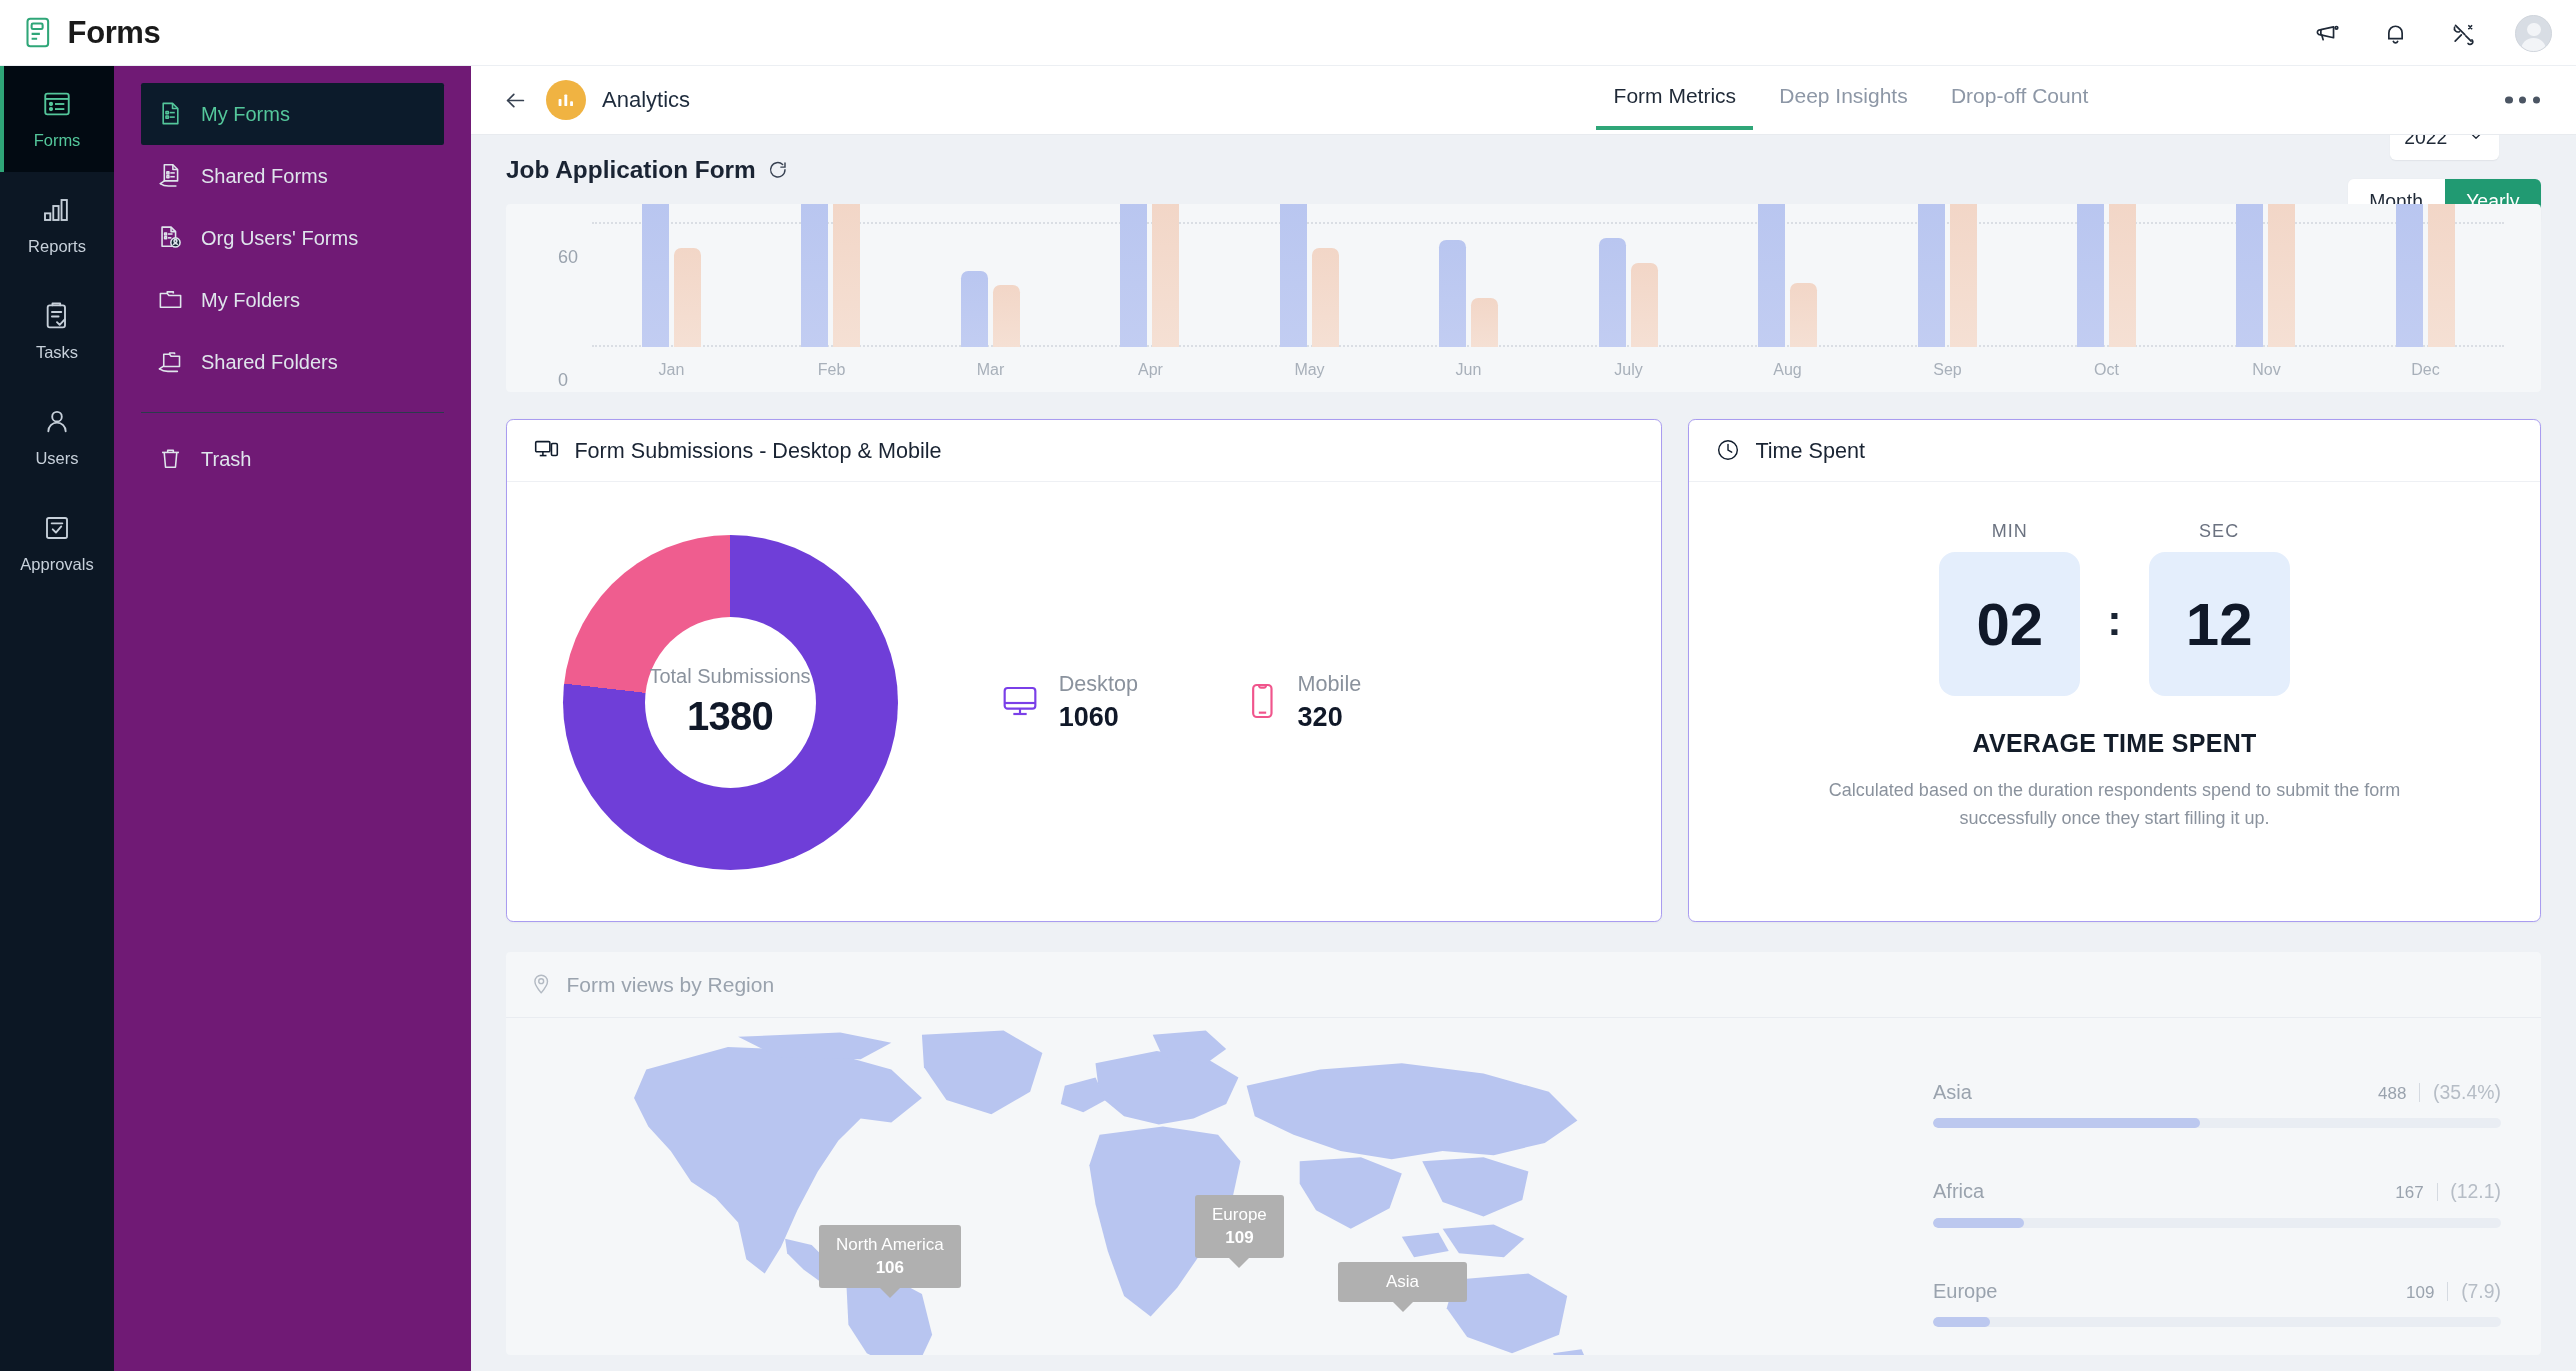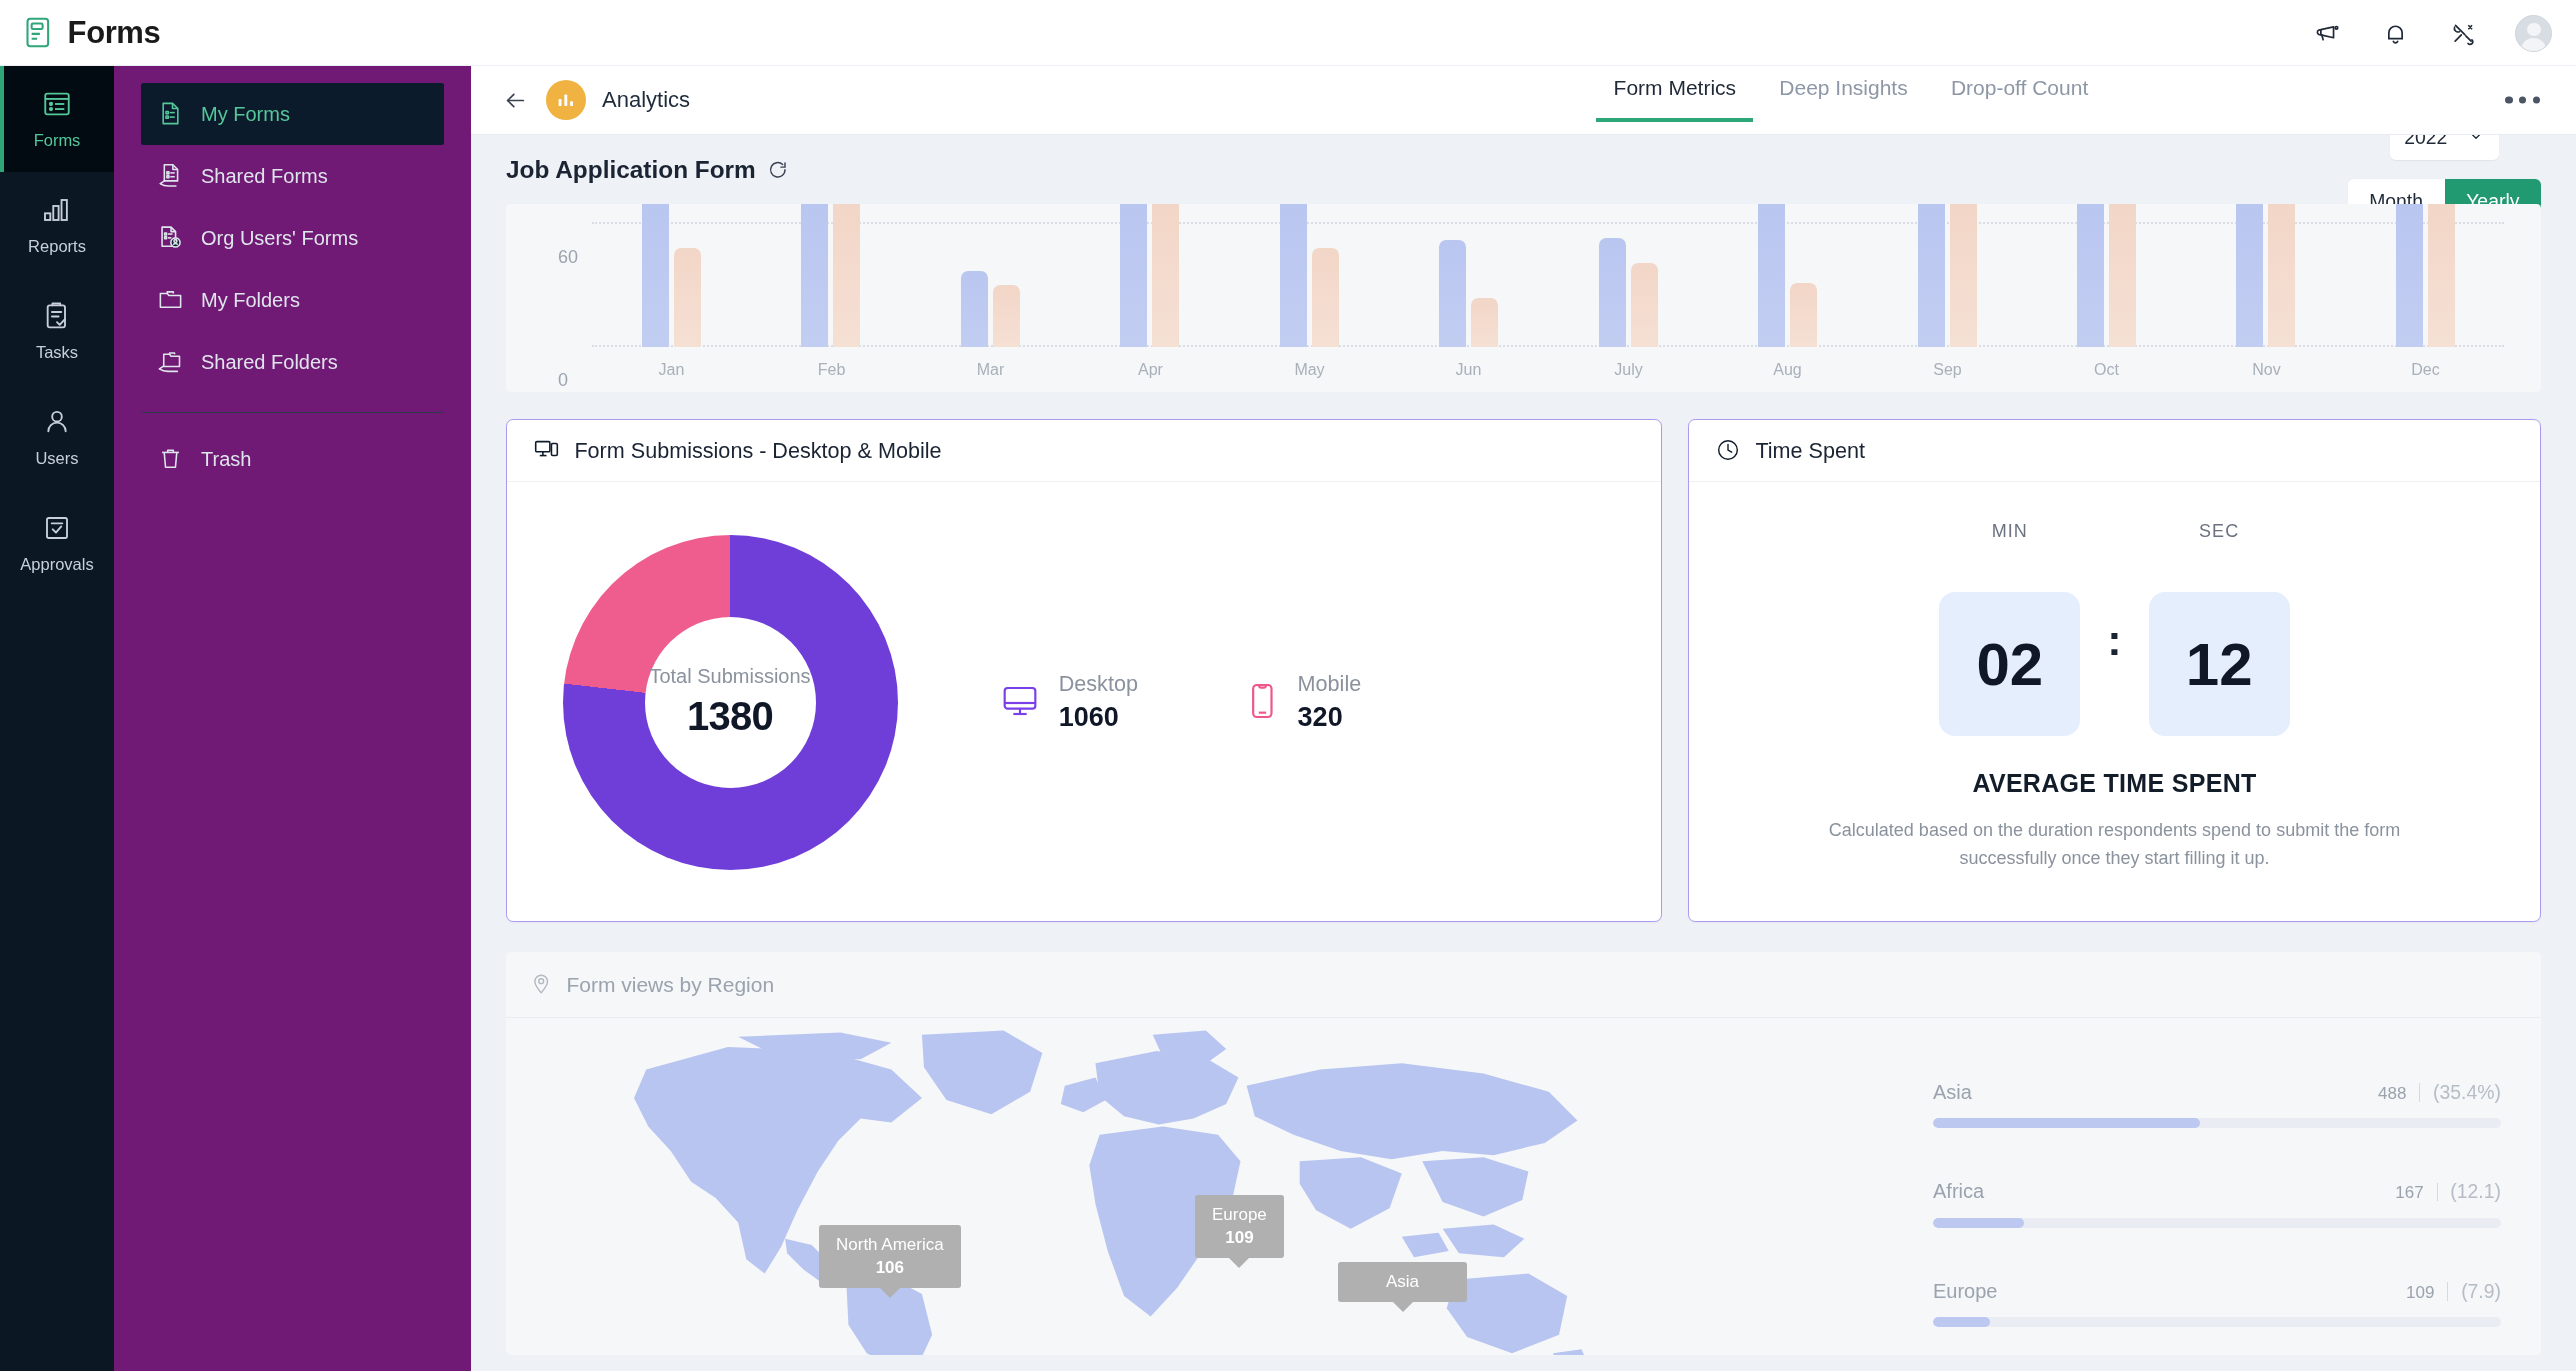--- a/index.html
+++ b/index.html
@@ -77,21 +77,21 @@
     height: 69px; background: #ffffff; display: flex; align-items: center;
     position: relative; border-bottom: 0.7px solid #e8ebef;
   }
   #back-arrow { margin-left: 30px; cursor: pointer; width: 29px; height: 29px;
     display:flex; align-items:center; justify-content:center; }
   #analytics-badge {
     width: 40px; height: 40px; border-radius: 50%; background: #f0b342;
     margin-left: 16px; display: flex; align-items: center; justify-content: center;
   }
   #analytics-title { margin-left: 16px; font-size: 22px; color: #1e2b3c; font-weight: 500; }
-  #tabs { position: absolute; left: 1121px; bottom: 12px; display: flex; height: 69px; justify-content: center; }
+  #tabs { position: absolute; left: 1121px; bottom: 4px; display: flex; height: 69px; justify-content: center; }
   .tab {
     display: flex; align-items: center; justify-content: center;
     font-size: 21px; color: #8d97a6; cursor: pointer; position: relative;
     padding: 0 21.6px; min-width: 129px;
   }
   .tab.active { color: #1f2937; }
   .tab.active::after {
     content:""; position:absolute; left: 4.3px; right: 4.3px; bottom: 0; height: 4.3px; background: #2fa678;
   }
   #tab-more { position: absolute; right: 36px; top: 50%; transform: translateY(-50%); display:flex; gap:6.5px; cursor:pointer; }
@@ -159,21 +159,21 @@
   .legend-text .l { font-size: 21.6px; color: #8a929d; }
   .legend-text .v { font-size: 27px; color: #101828; font-weight: 700; margin-top: 4.3px; }
 
   #time-body { height: 440px; display: flex; flex-direction: column; align-items: center; padding-top: 39px; }
   #time-units { display: flex; gap: 27px; }
   .unit-col { display: flex; flex-direction: column; align-items: center; gap: 10px; }
   .unit-cap { font-size: 18px; color: #6b7280; letter-spacing: 1.1px; }
   .unit-box {
     width: 141px; height: 144px; border-radius: 16px; background: #e4eefc;
     display: flex; align-items: center; justify-content: center;
-    font-size: 60px; font-weight: 700; color: #101828; margin-top: 40px;
+    font-size: 60px; font-weight: 700; color: #101828;
   }
   #time-colon { font-size: 43px; color: #1a2433; font-weight: 700; align-self: center; margin-top: 24.4px; }
   #time-caption { font-size: 25px; font-weight: 700; color: #131c29; margin-top: 33px; letter-spacing: 0.3px; }
   #time-sub { font-size: 18px; color: #8a929d; text-align: center; line-height: 1.55; margin-top: 18.7px; max-width: 589px; }
 
   
   #region-panel { margin-top: 30px; background: #f5f7f9; border-radius: 4.3px; height: 403px; position: relative; overflow: hidden; }
   #region-head { height: 66px; display: flex; align-items: center; gap: 13px; padding: 0 23px; border-bottom: 0.7px solid #e9ecf1; }
   #region-head .ttl { font-size: 21px; color: #9aa3ae; }
   #map-area { position: absolute; left: 0; right: 546px; top: 66px; bottom: 0; }

